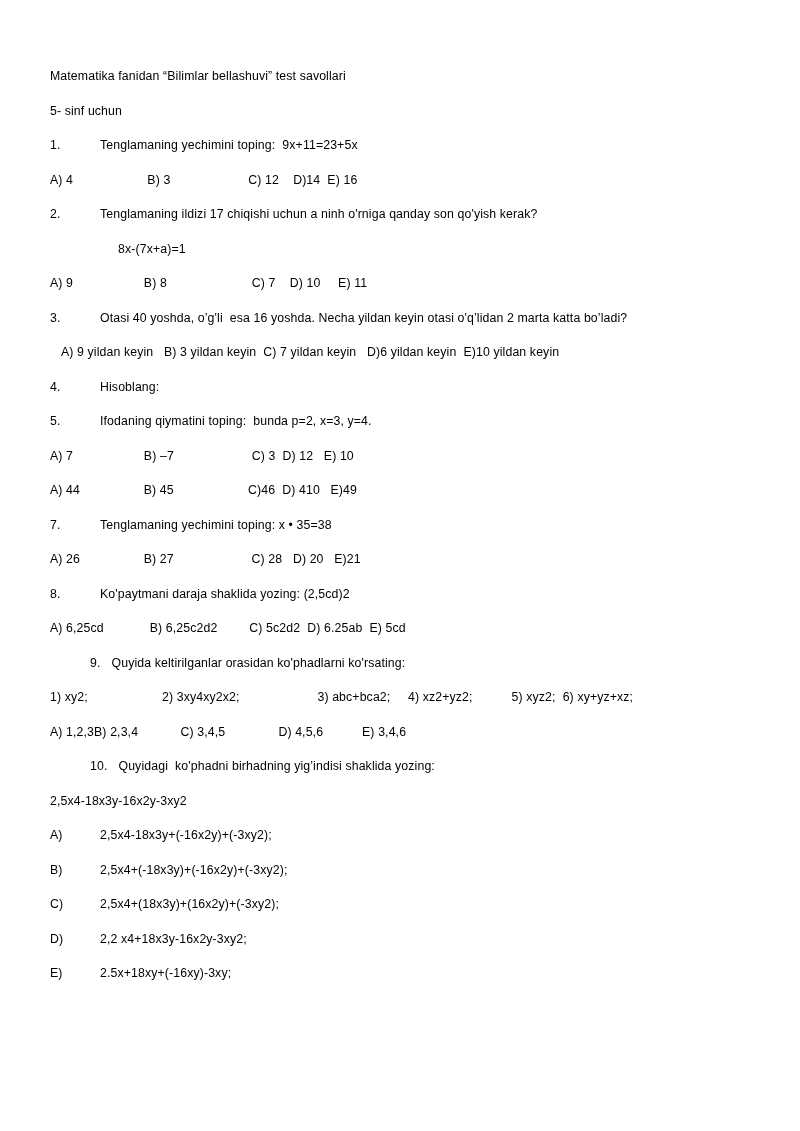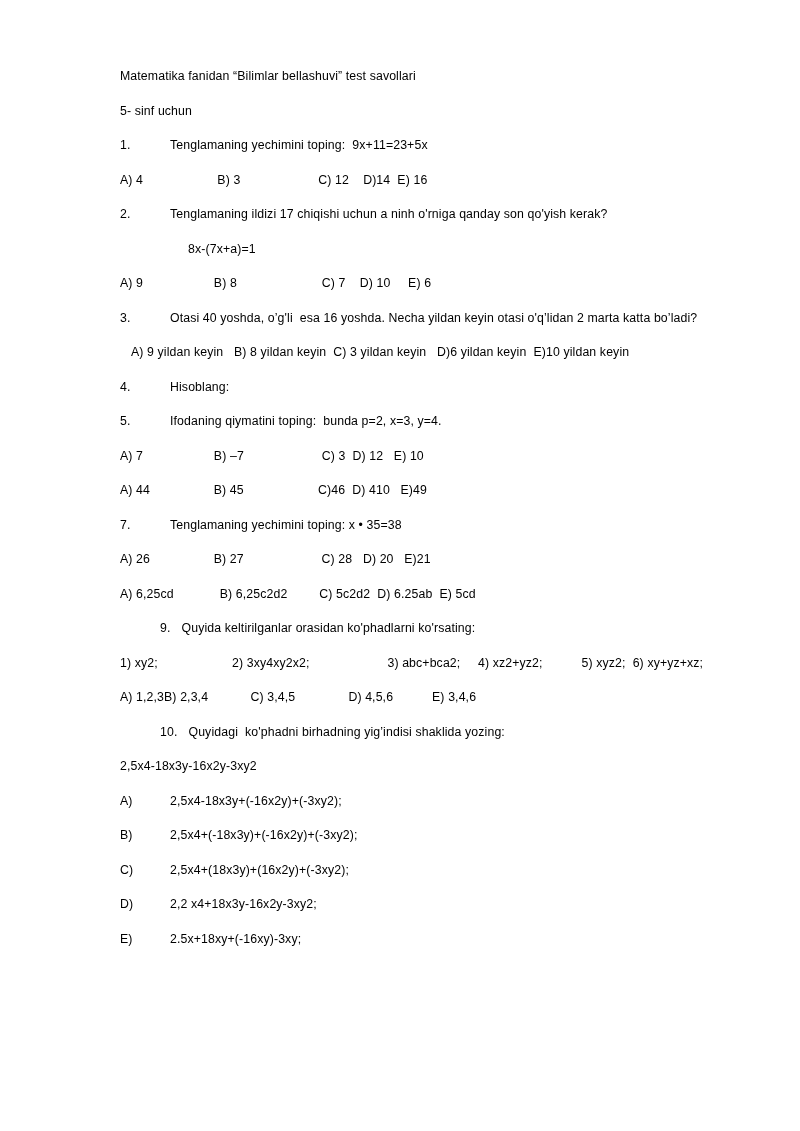--- a/index.html
+++ b/index.html
@@ -14,21 +14,21 @@
     font-family: "Liberation Sans", sans-serif;
     color: #000000;
     overflow: hidden;
   }
   .page {
     position: relative;
     width: 800px;
     height: 1131px;
     background: #ffffff;
     box-sizing: border-box;
-    padding: 70px 60px 0 120px;
+    padding: 70px 60px 0 50px;
   }
   .doc {
     font-size: 12.3px;
     line-height: 1.0;
   }
   
   .p {
     margin: 0 0 21.5px 0;
     white-space: pre;
     font-size: 12.3px;
@@ -64,35 +64,36 @@
 
     <div class="p">Matematika fanidan “Bilimlar bellashuvi” test savollari</div>
 
     <div class="p">5- sinf uchun</div>
 
     <div class="p"><span class="num">1.</span><span>Tenglamaning yechimini toping:  9x+11=23+5x</span></div>
     <div class="p">A) 4                     B) 3                      C) 12    D)14  E) 16</div>
 
     <div class="p"><span class="num">2.</span><span>Tenglamaning ildizi 17 chiqishi uchun a ninh o'rniga qanday son qo'yish kerak?</span></div>
     <div class="p"><span class="indent-sub"></span><span>8x-(7x+a)=1</span></div>
-    <div class="p">A) 9                    B) 8                        C) 7    D) 10     E) 6</div>
+    <div class="p">A) 9                    B) 8                        C) 7    D) 10     E) 11</div>
 
     <div class="p"><span class="num">3.</span><span>Otasi 40 yoshda, o’g'li  esa 16 yoshda. Necha yildan keyin otasi o'q’lidan 2 marta katta bo’ladi?</span></div>
-    <div class="p"><span class="lead-sp"></span><span>A) 9 yildan keyin   B) 8 yildan keyin  C) 3 yildan keyin   D)6 yildan keyin  E)10 yildan keyin</span></div>
+    <div class="p"><span class="lead-sp"></span><span>A) 9 yildan keyin   B) 3 yildan keyin  C) 7 yildan keyin   D)6 yildan keyin  E)10 yildan keyin</span></div>
 
     <div class="p"><span class="num">4.</span><span>Hisoblang:</span></div>
 
     <div class="p"><span class="num">5.</span><span>Ifodaning qiymatini toping:  bunda p=2, x=3, y=4.</span></div>
     <div class="p">A) 7                    B) –7                      C) 3  D) 12   E) 10</div>
 
     <div class="p">A) 44                  B) 45                     C)46  D) 410   E)49</div>
 
     <div class="p"><span class="num">7.</span><span>Tenglamaning yechimini toping: x • 35=38</span></div>
     <div class="p">A) 26                  B) 27                      C) 28   D) 20   E)21</div>
 
+    <div class="p"><span class="num">8.</span><span>Ko'paytmani daraja shaklida yozing: (2,5cd)2</span></div>
     <div class="p">A) 6,25cd             B) 6,25c2d2         C) 5c2d2  D) 6.25ab  E) 5cd</div>
 
     <div class="p"><span class="lead-sp3"></span><span>9.</span><span class="lead-sp"></span><span>Quyida keltirilganlar orasidan ko'phadlarni ko'rsating:</span></div>
     <div class="p">1) xy2;                     2) 3xy4xy2x2;                      3) abc+bca2;     4) xz2+yz2;           5) xyz2;  6) xy+yz+xz;</div>
     <div class="p">A) 1,2,3B) 2,3,4            C) 3,4,5               D) 4,5,6           E) 3,4,6</div>
 
     <div class="p"><span class="lead-sp3"></span><span>10.</span><span class="lead-sp"></span><span>Quyidagi  ko'phadni birhadning yig’indisi shaklida yozing:</span></div>
     <div class="p">2,5x4-18x3y-16x2y-3xy2</div>
 
     <div class="p"><span class="opt-letter">A)</span><span>2,5x4-18x3y+(-16x2y)+(-3xy2);</span></div>

